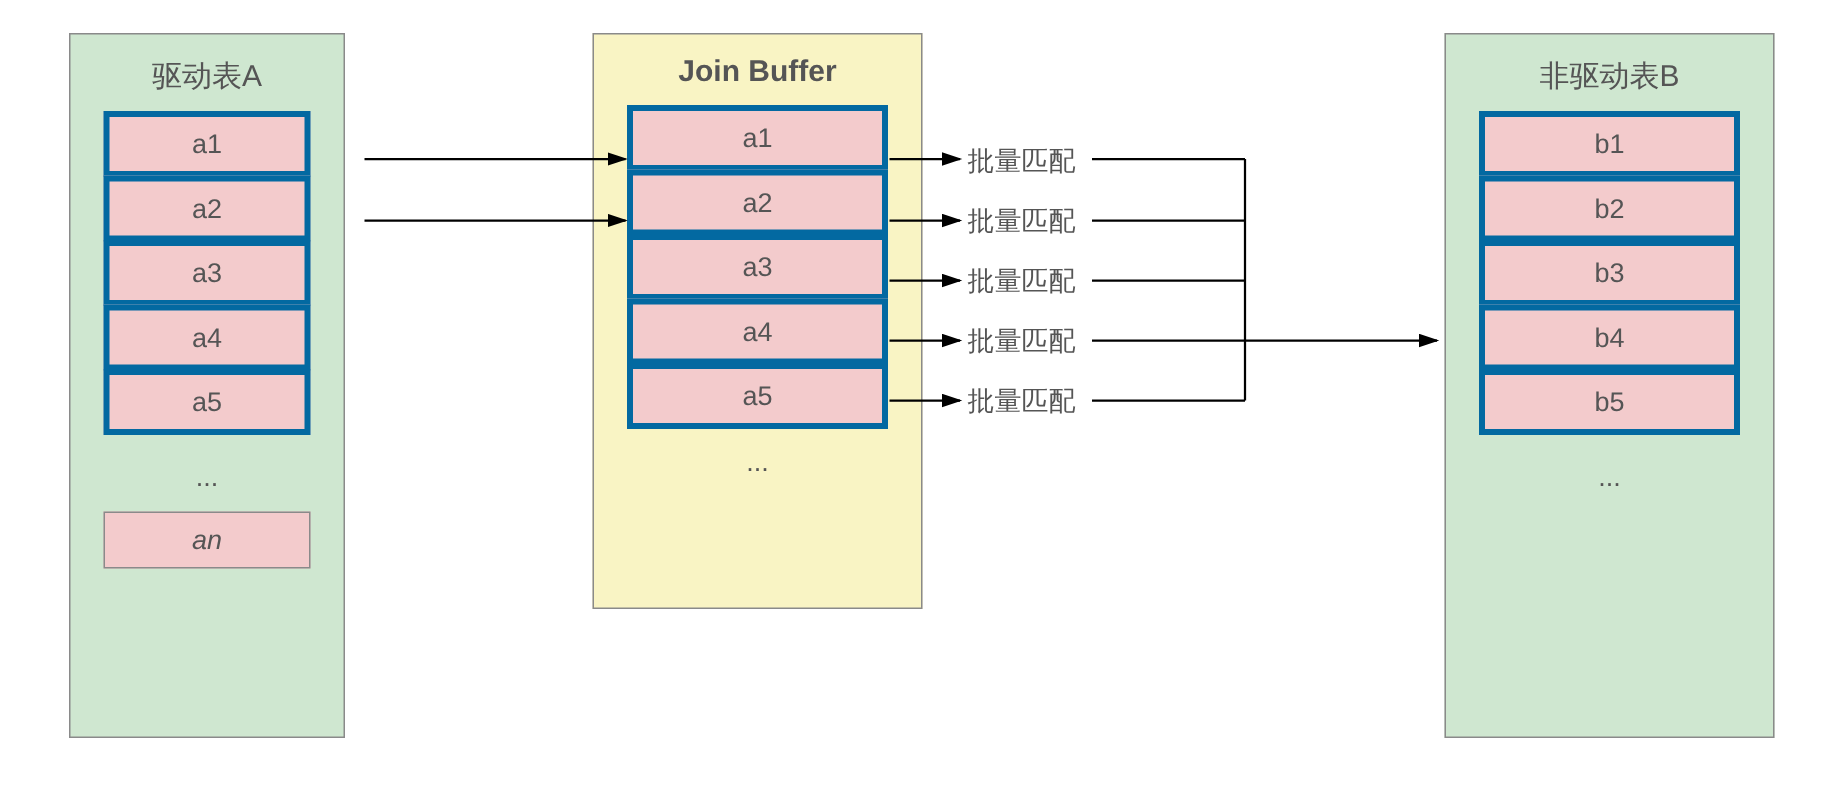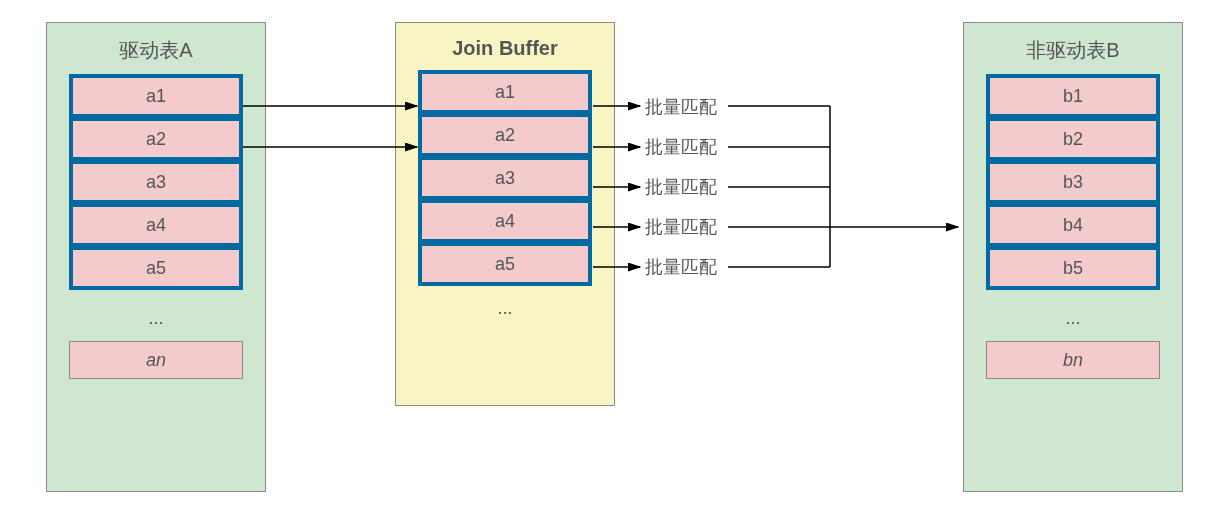--- a/index.html
+++ b/index.html
@@ -61,21 +61,21 @@
   .match{
     position:absolute;
     font-size:18px;
     color:#555;
   }
   svg{position:absolute;left:0;top:0;pointer-events:none;}
 </style>
 </head>
 <body>
 
-<div class="box green" style="left:46px;top:22px;width:220px;height:470px;">
+<div class="box green" style="left:46px;top:22px;width:184px;height:470px;">
   <div class="title">驱动表A</div>
   <div class="rows">
     <div class="row">a1</div>
     <div class="row">a2</div>
     <div class="row">a3</div>
     <div class="row">a4</div>
     <div class="row">a5</div>
   </div>
   <div class="ell">...</div>
   <div class="last">an</div>
@@ -102,21 +102,20 @@
 <div class="box green" style="left:963px;top:22px;width:220px;height:470px;">
   <div class="title">非驱动表B</div>
   <div class="rows">
     <div class="row">b1</div>
     <div class="row">b2</div>
     <div class="row">b3</div>
     <div class="row">b4</div>
     <div class="row">b5</div>
   </div>
   <div class="ell">...</div>
-  <div class="last">bn</div>
 </div>
 
 <svg width="1219" height="528">
   <defs>
     <marker id="ah" markerWidth="10" markerHeight="10" refX="8" refY="3" orient="auto">
       <path d="M0,0 L9,3 L0,6 Z" fill="#000"></path>
     </marker>
   </defs>
 
   <line x1="243" y1="106" x2="417" y2="106" stroke="#000" stroke-width="1.5" marker-end="url(#ah)"></line>

